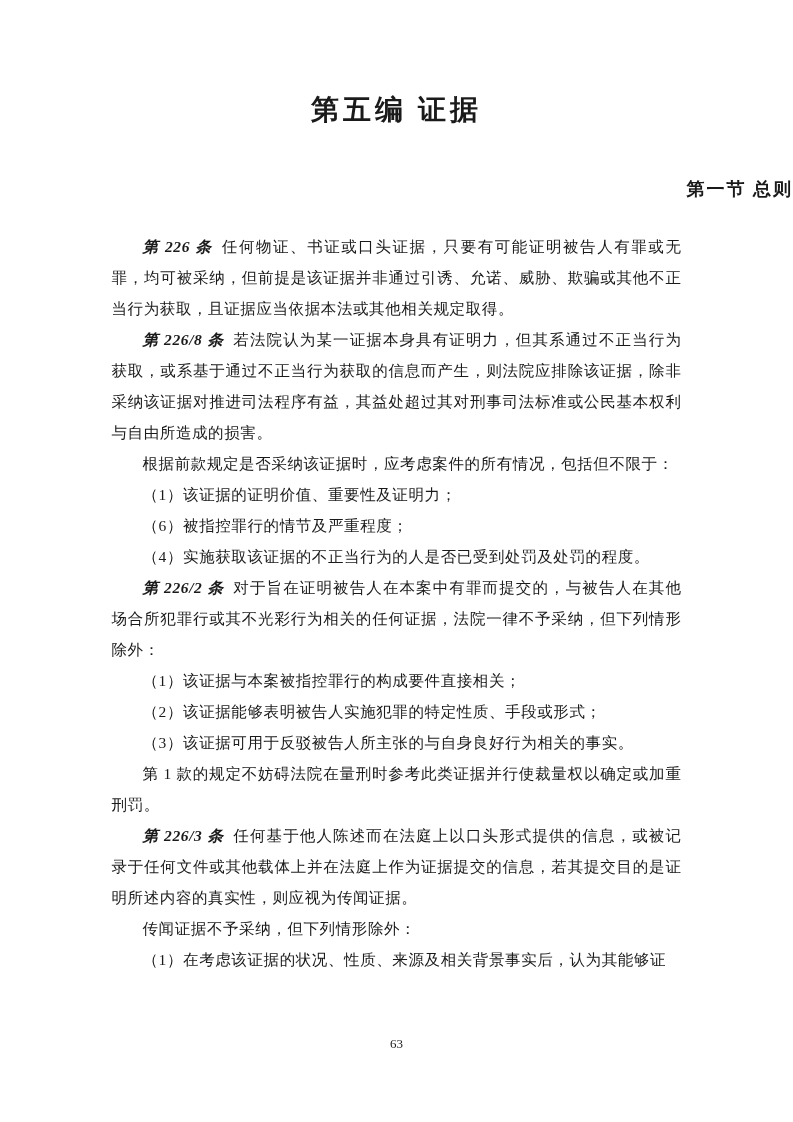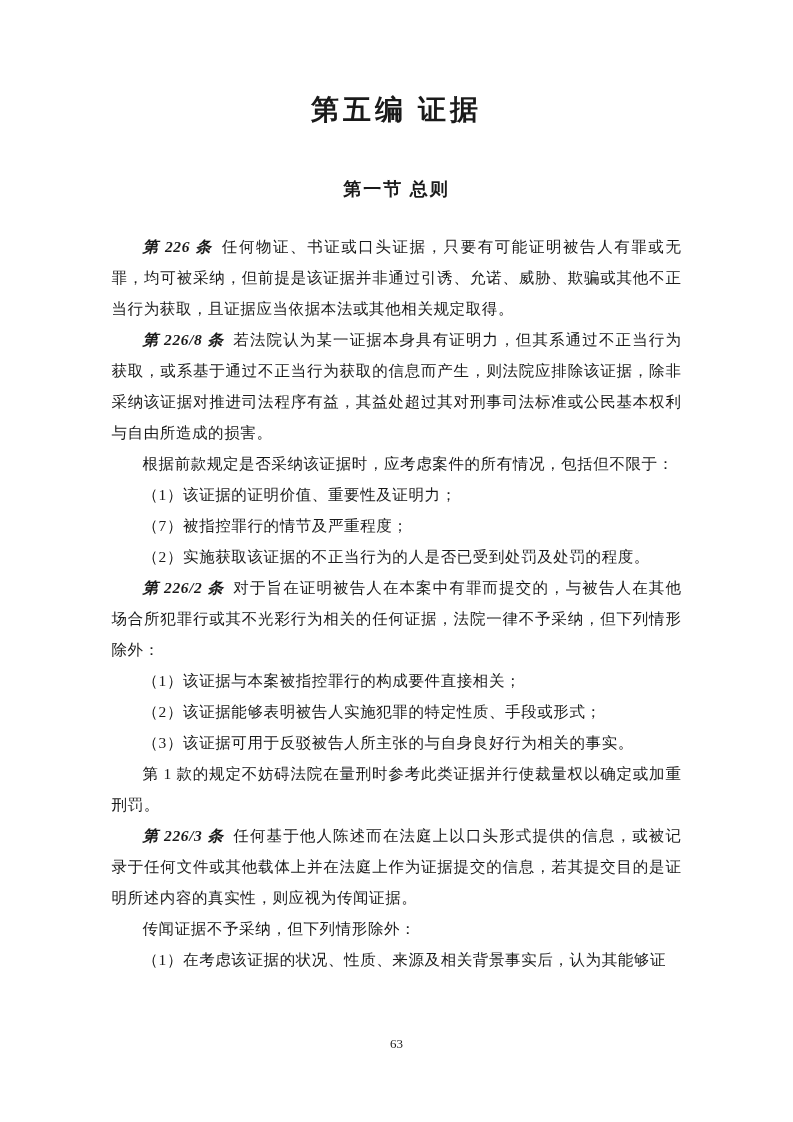--- a/index.html
+++ b/index.html
@@ -21,21 +21,21 @@
   }
   .part-title {
     text-align: center;
     font-size: 28px;
     font-weight: bold;
     letter-spacing: 4px;
     line-height: 32px;
     margin: 0;
   }
   .section-title {
-    text-align: center;
+    text-align: right;
     font-size: 18px;
     font-weight: bold;
     letter-spacing: 2px;
     line-height: 22px;
     margin: 52px 0 0 0;
   }
   .body-text {
     margin: 31px auto 0 auto;
     width: 570px;
   }
@@ -77,24 +77,24 @@
   <div class="body-text">
 
     <p class="para"><b class="article-label">第 226 条</b><span>任何物证、书证或口头证据，只要有可能证明被告人有罪或无罪，均可被采纳，但前提是该证据并非通过引诱、允诺、威胁、欺骗或其他不正当行为获取，且证据应当依据本法或其他相关规定取得。</span></p>
 
     <p class="para"><b class="article-label">第 226/8 条</b><span>若法院认为某一证据本身具有证明力，但其系通过不正当行为获取，或系基于通过不正当行为获取的信息而产生，则法院应排除该证据，除非采纳该证据对推进司法程序有益，其益处超过其对刑事司法标准或公民基本权利与自由所造成的损害。</span></p>
 
     <p class="para"><b class="article-label"></b><span>根据前款规定是否采纳该证据时，应考虑案件的所有情况，包括但不限于：</span></p>
 
     <p class="para"><b class="article-label"></b><span>（1）该证据的证明价值、重要性及证明力；</span></p>
 
-    <p class="para"><b class="article-label"></b><span>（7）被指控罪行的情节及严重程度；</span></p>
+    <p class="para"><b class="article-label"></b><span>（6）被指控罪行的情节及严重程度；</span></p>
 
 
-    <p class="para"><b class="article-label"></b><span>（2）实施获取该证据的不正当行为的人是否已受到处罚及处罚的程度。</span></p>
+    <p class="para"><b class="article-label"></b><span>（4）实施获取该证据的不正当行为的人是否已受到处罚及处罚的程度。</span></p>
 
     <p class="para"><b class="article-label">第 226/2 条</b><span>对于旨在证明被告人在本案中有罪而提交的，与被告人在其他场合所犯罪行或其不光彩行为相关的任何证据，法院一律不予采纳，但下列情形除外：</span></p>
 
     <p class="para"><b class="article-label"></b><span>（1）该证据与本案被指控罪行的构成要件直接相关；</span></p>
 
     <p class="para"><b class="article-label"></b><span>（2）该证据能够表明被告人实施犯罪的特定性质、手段或形式；</span></p>
 
     <p class="para"><b class="article-label"></b><span>（3）该证据可用于反驳被告人所主张的与自身良好行为相关的事实。</span></p>
 
     <p class="para"><b class="article-label"></b><span>第 1 款的规定不妨碍法院在量刑时参考此类证据并行使裁量权以确定或加重刑罚。</span></p>

